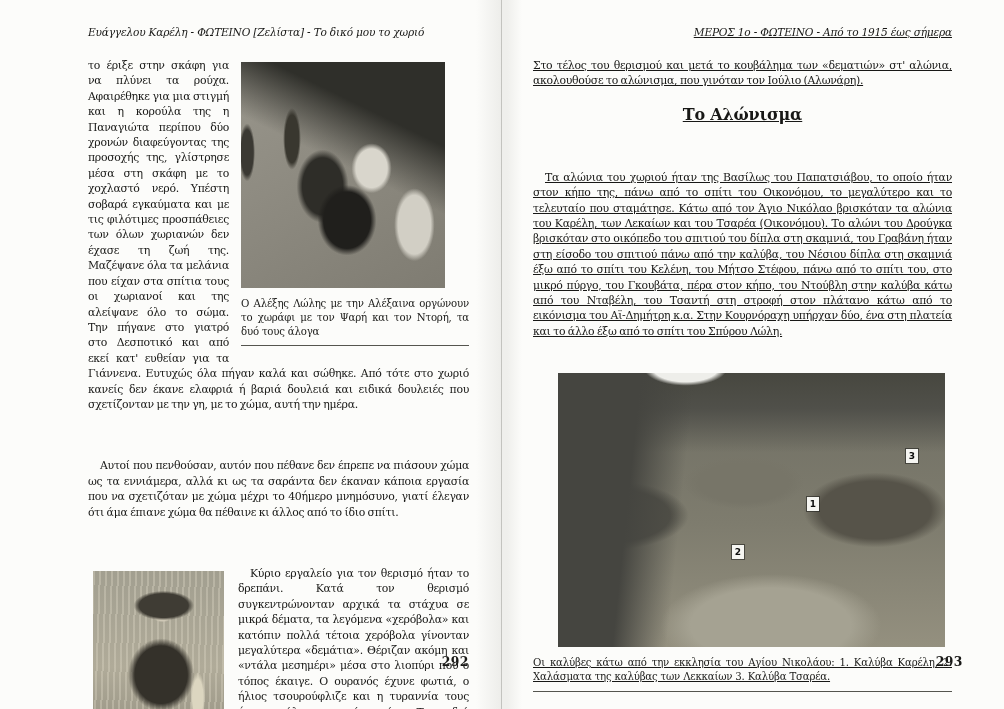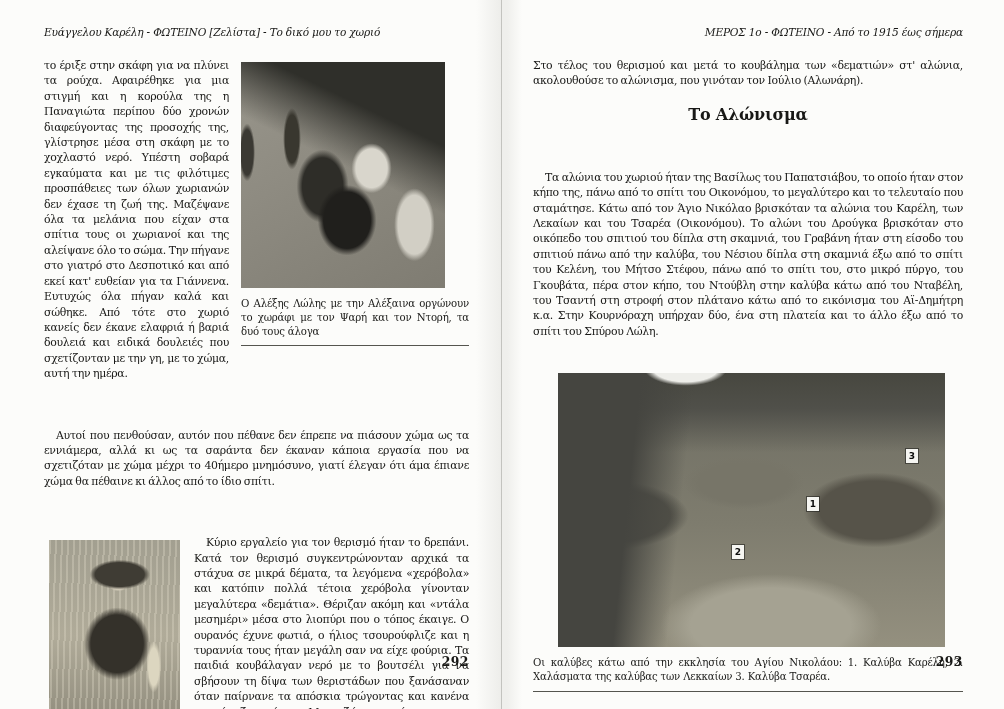--- a/index.html
+++ b/index.html
@@ -13,27 +13,28 @@
     font-family:"DejaVu Serif","Liberation Serif",serif;
     color:var(--ink);
   }
   .spread{
     display:flex;width:1004px;height:709px;background:var(--paper);
   }
   .page{
     position:relative;width:502px;height:709px;box-sizing:border-box;overflow:hidden;
   }
   .page-left{
-    padding:26px 32px 0 44px;
+    padding:26px 32px 0 88px;
     background:linear-gradient(90deg,var(--paper) 0 95%,#ededea 100%);
     border-right:1px solid #c3c3bf;
   }
   .page-right{
-    padding:26px 41px 0 31px;
+    padding:26px 52px 0 31px;
     background:linear-gradient(90deg,#efefec 0 1%,var(--paper) 4%);
+    text-decoration:underline;
   }
   .running-head{
     font-style:italic;font-size:10.6px;letter-spacing:-0.2px;
     margin:0 0 20px 0;white-space:nowrap;
   }
   .rh-right{text-align:right;}
   .body-text{
     margin:0;font-size:10.9px;line-height:15.4px;text-align:justify;
     letter-spacing:-0.3px;word-spacing:-0.5px;
   }

